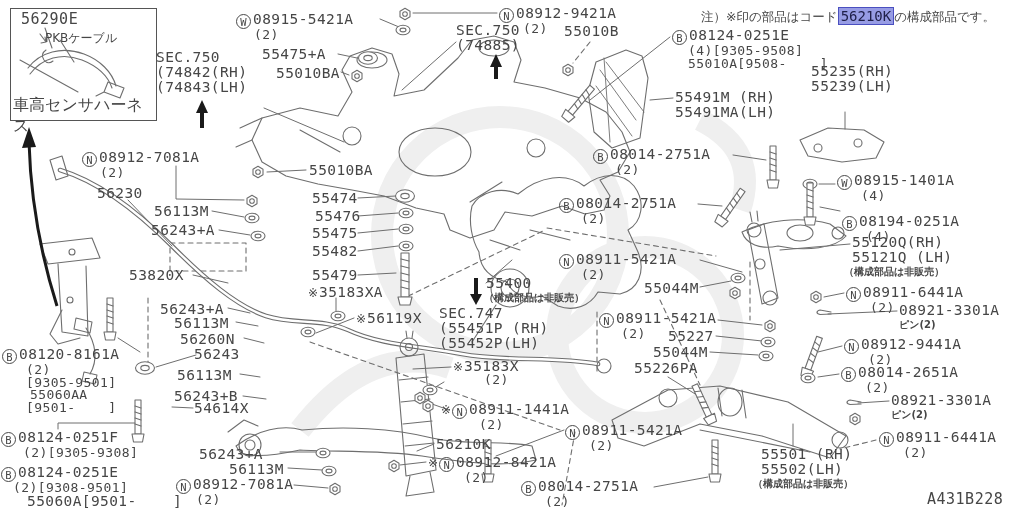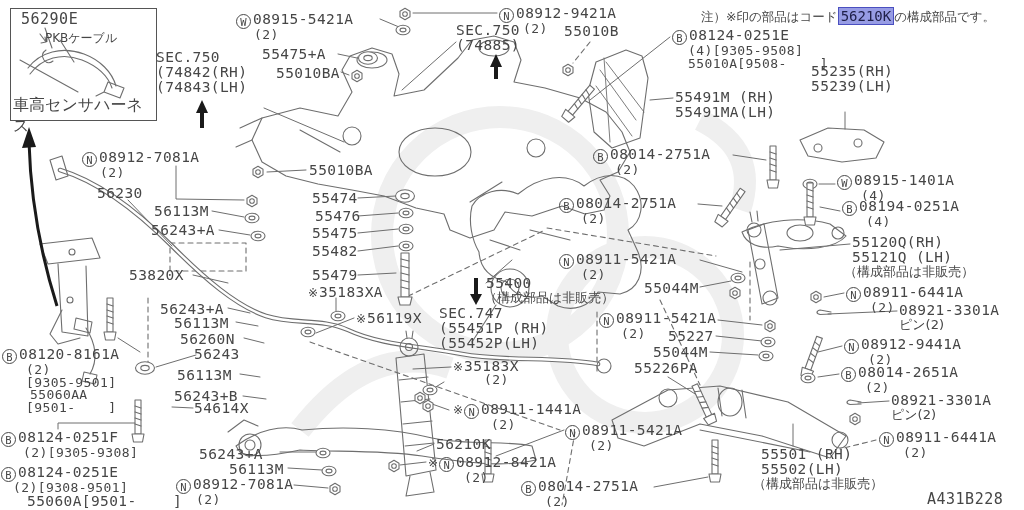--- a/index.html
+++ b/index.html
@@ -4,21 +4,21 @@
 <style>
   html,body{margin:0;padding:0;background:#fff;}
   #canvas{position:relative;width:1024px;height:510px;background:#ffffff;overflow:hidden;
           font-family:"DejaVu Sans Mono",monospace;color:#464646;}
   #art{position:absolute;left:0;top:0;width:1024px;height:510px;}
   #labels{position:absolute;left:0;top:0;width:839px;height:510px;border-radius:14px;}
   .label{position:absolute;white-space:pre;}
   .lline{font-family:"DejaVu Sans Mono",monospace;font-size:14.5px;line-height:15px;
          letter-spacing:0.4px;}
   .lline.sub{font-size:13px;line-height:12.5px;}
-  .lline.jp{font-family:"DejaVu Sans",sans-serif;font-size:13px;line-height:13px;letter-spacing:0;}
+  .lline.jp{font-family:"DejaVu Sans",sans-serif;font-size:10px;line-height:13px;letter-spacing:0;font-weight:bold;}
   .circ{display:inline-block;width:15px;height:15px;border:1.4px solid #4a4a4a;border-radius:50%;
         font-size:10.5px;line-height:14px;text-align:center;margin-right:2px;vertical-align:-2px;
         letter-spacing:0;box-sizing:border-box;}
   .star{font-family:"DejaVu Sans",sans-serif;font-size:12px;margin-right:1px;letter-spacing:0;}
   #inset-box{position:absolute;left:10px;top:8px;width:147px;height:113px;
              border:1.6px solid #555;box-sizing:border-box;}
   #inset-part{position:absolute;left:10px;top:1px;font-size:15px;letter-spacing:0.5px;}
   #inset-cable{position:absolute;left:34px;top:21px;font-family:"DejaVu Sans",sans-serif;font-size:12px;}
   #inset-harness{position:absolute;left:2px;top:86px;font-family:"DejaVu Sans",sans-serif;font-size:16px;}
   #note{position:absolute;left:701px;top:8px;white-space:pre;font-size:12.5px;
@@ -269,21 +269,21 @@
       <div class="label" style="left: 675px; top: 90px;"><div class="lline"><span>55491M (RH)</span></div><div class="lline"><span>55491MA(LH)</span></div></div>
       <div class="label" style="left: 811px; top: 64px;"><div class="lline"><span>55235(RH)</span></div><div class="lline"><span>55239(LH)</span></div></div>
       <div class="label" style="left: 82px; top: 150px;"><div class="lline"><span class="circ">N</span><span>08912-7081A</span></div><div class="lline sub" style="padding-left: 18px;"><span>(2)</span></div></div>
       <div class="label" style="left: 309px; top: 163px;"><div class="lline"><span>55010BA</span></div></div>
       <div class="label" style="left: 97px; top: 186px;"><div class="lline"><span>56230</span></div></div>
       <div class="label" style="left: 154px; top: 204px;"><div class="lline"><span>56113M</span></div></div>
       <div class="label" style="left: 151px; top: 223px;"><div class="lline"><span>56243+A</span></div></div>
       <div class="label" style="left: 593px; top: 147px;"><div class="lline"><span class="circ">B</span><span>08014-2751A</span></div><div class="lline sub" style="padding-left: 22px;"><span>(2)</span></div></div>
       <div class="label" style="left: 559px; top: 196px;"><div class="lline"><span class="circ">B</span><span>08014-2751A</span></div><div class="lline sub" style="padding-left: 22px;"><span>(2)</span></div></div>
       <div class="label" style="left: 837px; top: 173px;"><div class="lline"><span class="circ">W</span><span>08915-1401A</span></div><div class="lline sub" style="padding-left: 24px;"><span>(4)</span></div></div>
-      <div class="label" style="left: 842px; top: 199px;"><div class="lline"><span class="circ">B</span><span>08194-0251A</span></div><div class="lline sub" style="padding-left: 24px;"><span>(4)</span></div></div>
+      <div class="label" style="left: 842px; top: 214px;"><div class="lline"><span class="circ">B</span><span>08194-0251A</span></div><div class="lline sub" style="padding-left: 24px;"><span>(4)</span></div></div>
       <div class="label" style="left: 852px; top: 235px;"><div class="lline"><span>55120Q(RH)</span></div><div class="lline"><span>55121Q (LH)</span></div><div class="lline jp" style="margin-left: -8px;"><span>（構成部品は非販売）</span></div></div>
       <div class="label" style="left: 312px; top: 191px;"><div class="lline"><span>55474</span></div></div>
       <div class="label" style="left: 315px; top: 209px;"><div class="lline"><span>55476</span></div></div>
       <div class="label" style="left: 312px; top: 226px;"><div class="lline"><span>55475</span></div></div>
       <div class="label" style="left: 312px; top: 244px;"><div class="lline"><span>55482</span></div></div>
       <div class="label" style="left: 312px; top: 268px;"><div class="lline"><span>55479</span></div></div>
       <div class="label" style="left: 308px; top: 285px;"><div class="lline"><span class="star">※</span><span>35183XA</span></div></div>
       <div class="label" style="left: 559px; top: 252px;"><div class="lline"><span class="circ">N</span><span>08911-5421A</span></div><div class="lline sub" style="padding-left: 22px;"><span>(2)</span></div></div>
       <div class="label" style="left: 644px; top: 281px;"><div class="lline"><span>55044M</span></div></div>
       <div class="label" style="left: 129px; top: 268px;"><div class="lline"><span>53820X</span></div></div>
@@ -300,21 +300,21 @@
       <div class="label" style="left: 180px; top: 332px;"><div class="lline"><span>56260N</span></div></div>
       <div class="label" style="left: 194px; top: 347px;"><div class="lline"><span>56243</span></div></div>
       <div class="label" style="left: 2px; top: 347px;"><div class="lline"><span class="circ">B</span><span>08120-8161A</span></div><div class="lline sub" style="padding-left: 24px;"><span>(2)</span></div><div class="lline sub" style="padding-left: 24px;"><span>[9305-9501]</span></div><div class="lline sub" style="padding-left: 28px;"><span>55060AA</span></div><div class="lline sub" style="padding-left: 24px;"><span>[9501-    ]</span></div></div>
       <div class="label" style="left: 177px; top: 368px;"><div class="lline"><span>56113M</span></div></div>
       <div class="label" style="left: 174px; top: 389px;"><div class="lline"><span>56243+B</span></div></div>
       <div class="label" style="left: 194px; top: 401px;"><div class="lline"><span>54614X</span></div></div>
       <div class="label" style="left: 356px; top: 311px;"><div class="lline"><span class="star">※</span><span>56119X</span></div></div>
       <div class="label" style="left: 439px; top: 306px;"><div class="lline"><span>SEC.747</span></div><div class="lline"><span>(55451P (RH)</span></div><div class="lline"><span>(55452P(LH)</span></div></div>
       <div class="label" style="left: 453px; top: 359px;"><div class="lline"><span class="star">※</span><span>35183X</span></div></div>
       <div class="label" style="left: 446px; top: 374px;"><div class="lline sub" style="padding-left: 38px;"><span>(2)</span></div></div>
-      <div class="label" style="left: 453px; top: 402px;"><div class="lline"><span class="star">※</span><span class="circ">N</span><span>08911-1441A</span></div><div class="lline sub" style="padding-left: 38px;"><span>(2)</span></div></div>
+      <div class="label" style="left: 441px; top: 402px;"><div class="lline"><span class="star">※</span><span class="circ">N</span><span>08911-1441A</span></div><div class="lline sub" style="padding-left: 38px;"><span>(2)</span></div></div>
       <div class="label" style="left: 486px; top: 276px;"><div class="lline"><span>55400</span></div><div class="lline jp" style="margin-left: -2px;"><span>（構成部品は非販売）</span></div></div>
       <div class="label" style="left: 891px; top: 393px;"><div class="lline"><span>08921-3301A</span></div><div class="lline jp"><span>ピン(2)</span></div></div>
       <div class="label" style="left: 879px; top: 430px;"><div class="lline"><span class="circ">N</span><span>08911-6441A</span></div><div class="lline sub" style="padding-left: 24px;"><span>(2)</span></div></div>
       <div class="label" style="left: 761px; top: 447px;"><div class="lline"><span>55501 (RH)</span></div><div class="lline"><span>55502(LH)</span></div><div class="lline jp" style="margin-left: -8px;"><span>（構成部品は非販売）</span></div></div>
       <div class="label" style="left: 436px; top: 437px;"><div class="lline"><span>56210K</span></div></div>
       <div class="label" style="left: 428px; top: 455px;"><div class="lline"><span class="star">※</span><span class="circ">N</span><span>08912-8421A</span></div><div class="lline sub" style="padding-left: 36px;"><span>(2)</span></div></div>
       <div class="label" style="left: 565px; top: 423px;"><div class="lline"><span class="circ">N</span><span>08911-5421A</span></div><div class="lline sub" style="padding-left: 24px;"><span>(2)</span></div></div>
       <div class="label" style="left: 521px; top: 479px;"><div class="lline"><span class="circ">B</span><span>08014-2751A</span></div><div class="lline sub" style="padding-left: 24px;"><span>(2)</span></div></div>
       <div class="label" style="left: 199px; top: 447px;"><div class="lline"><span>56243+A</span></div></div>
       <div class="label" style="left: 229px; top: 462px;"><div class="lline"><span>56113M</span></div></div>

